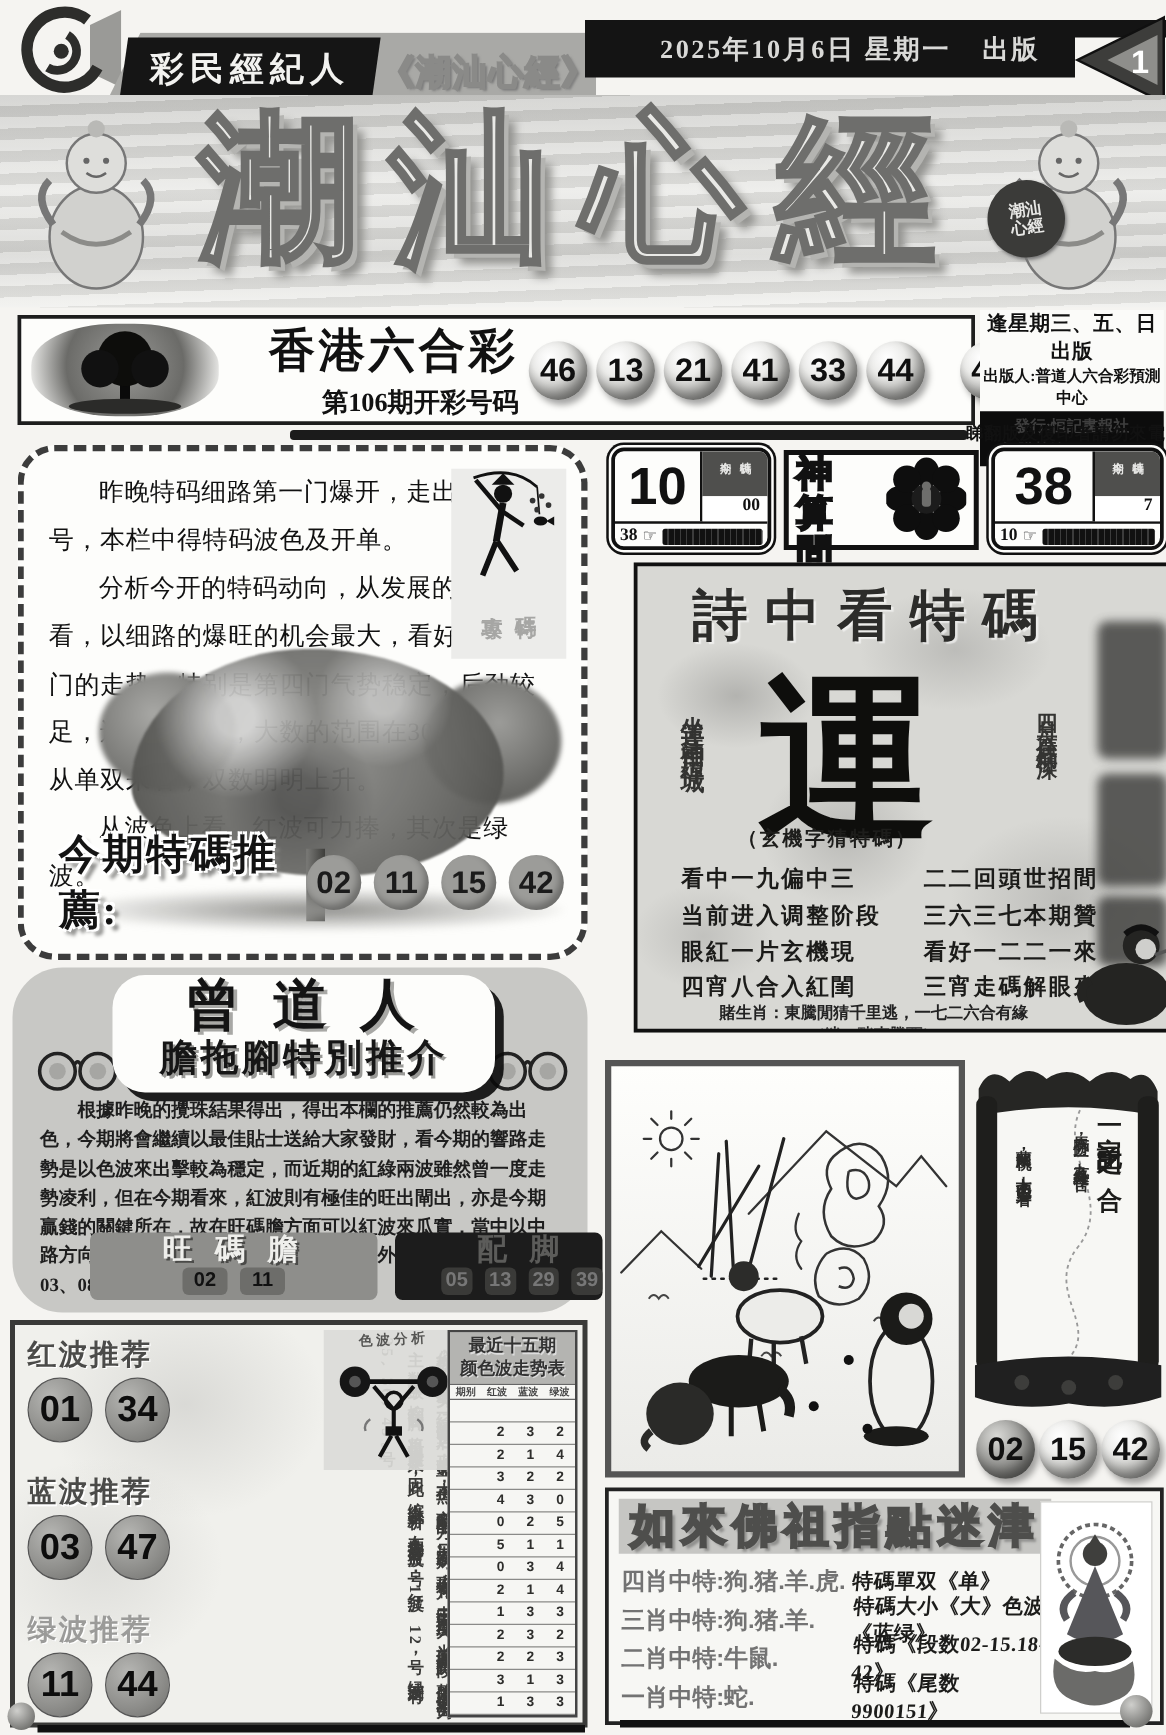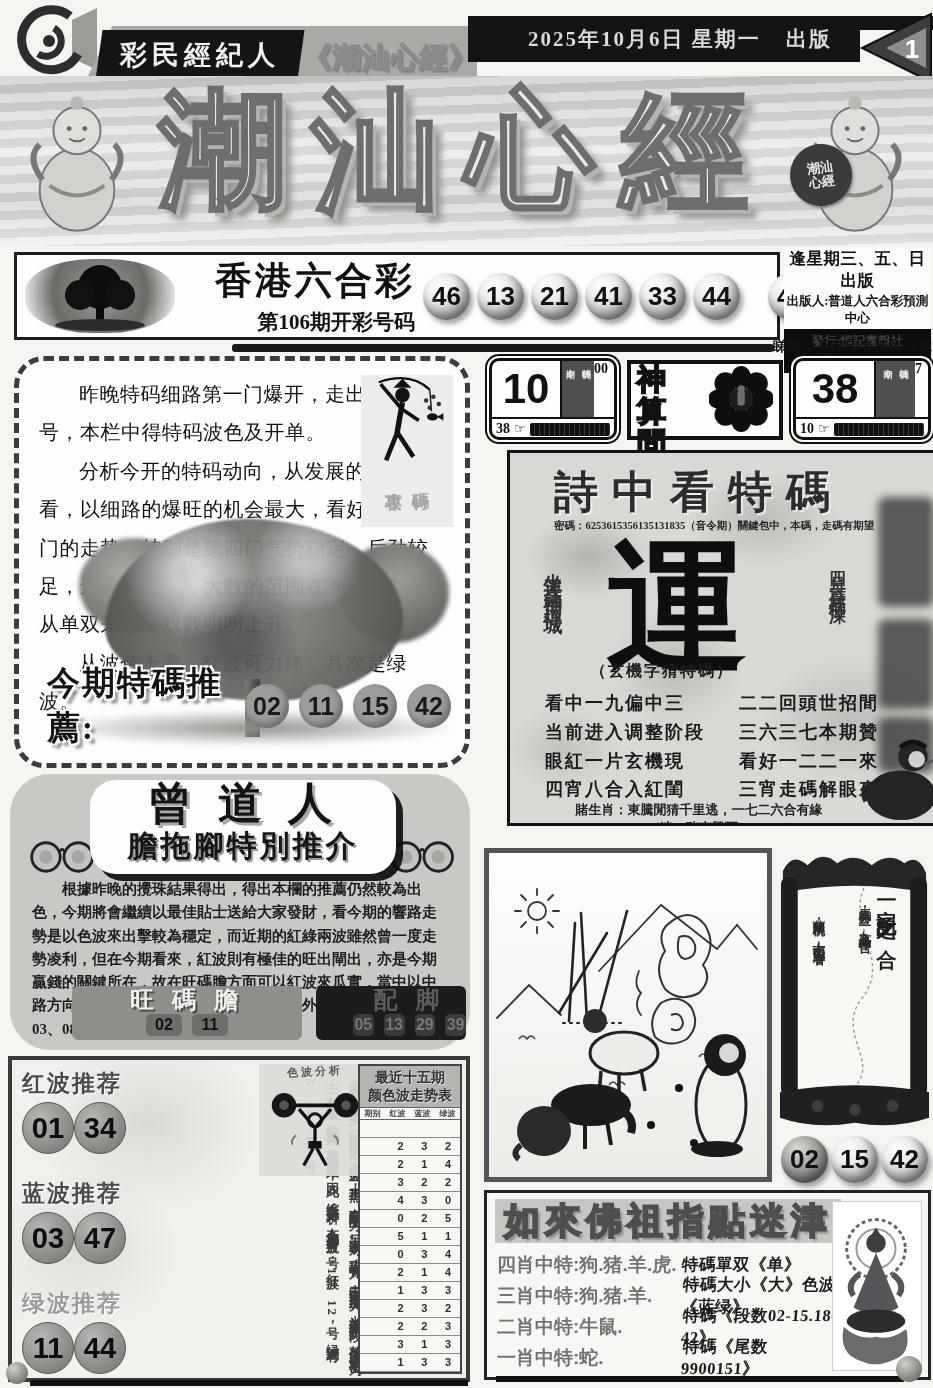--- a/index.html
+++ b/index.html
@@ -55,21 +55,21 @@
   .pub-black{background:#0c0c0c;margin-top:2px;padding:3px 2px;}
   .pub-black div{font-size:12.5px;font-weight:700;color:#3f3f3f;text-align:center;line-height:1.5;}
   .pub-warning{left:772px;top:338px;width:161px;font-size:14px;font-weight:900;text-align:center;letter-spacing:.5px;}
   .scan-bar{left:232px;top:344px;width:542px;height:8px;background:#1b1b1b;border-radius:3px;}
 
   
   .statbox{top:358px;height:82px;border:3px solid #111;border-radius:10px;background:#fdfdfb;
            box-shadow:0 0 0 2px #fdfdfb,0 0 0 4px #111;box-sizing:border-box;overflow:hidden;}
   .sb-top{display:flex;height:56px;}
   .sb-big{flex:1;font-size:42px;font-weight:700;display:flex;align-items:center;justify-content:center;font-family:"Liberation Sans",sans-serif;}
-  .sb-right{width:52px;display:flex;flex-direction:row;border-left:2px solid #111;}
+  .sb-right{width:52px;display:flex;flex-direction:column;border-left:2px solid #111;}
   .sb-tag{background:#4f4f4d;flex:1;display:flex;justify-content:center;gap:3px;padding-top:1px;}
   .sb-tag span{writing-mode:vertical-rl;font-size:9px;color:#e6e6e4;font-weight:700;letter-spacing:1px;}
   .sb-sub{height:20px;font-size:14px;font-weight:900;text-align:right;padding-right:6px;background:#fff;}
   .sb-bottom{height:20px;border-top:2px solid #111;display:flex;align-items:center;gap:4px;padding:0 4px;}
   .sb-bn{font-size:14px;font-weight:900;}
   .sb-finger{font-size:13px;}
   .sb-bar{flex:1;height:13px;background:repeating-linear-gradient(90deg,#111 0 4px,#3c3c3c 4px 5px);border-radius:2px;}
   .shenbox{left:627px;top:360px;width:156px;height:80px;border:4px solid #111;background:#fdfdfb;
            display:flex;align-items:flex-start;justify-content:space-between;padding:0 6px;box-sizing:border-box;}
   .shen-text div{font-size:29px;font-weight:900;letter-spacing:10px;color:#fff;
@@ -113,21 +113,21 @@
   .zdr-body{left:22px;right:22px;top:104px;font-size:15px;font-weight:700;line-height:1.55;
       text-indent:2em;color:#1e1e1e;}
   .pill{bottom:10px;height:54px;border-radius:6px;text-align:center;box-sizing:border-box;padding-top:2px;}
   .pill-label{font-size:24px;font-weight:900;letter-spacing:6px;line-height:1;}
   .chips{display:flex;justify-content:center;gap:10px;margin-top:2px;}
   .chip{width:36px;height:22px;border-radius:5px;font-size:16px;font-weight:900;
         display:flex;align-items:center;justify-content:center;font-family:"Liberation Sans",sans-serif;}
   .pill-wang{left:62px;width:230px;background:#8e8e8b;}
   .pill-wang .pill-label{color:#efefec;text-shadow:2px 2px 0 #4a4a48;}
   .pill-wang .chip{background:#6d6d6a;color:#111;}
-  .pill-pei{left:306px;width:150px;background:#1c1c1c;padding-left:37px;}
+  .pill-pei{left:306px;width:166px;background:#1c1c1c;padding-left:37px;}
   .pill-pei .pill-label{color:#5c5c5a;}
   .pill-pei .chip{background:#3a3a38;color:#777;width:30px;}
 
   
   .poem{left:487px;top:450px;width:444px;height:376px;border:3px solid #111;box-sizing:border-box;
      background:
        radial-gradient(ellipse 90px 60px at 18% 28%,rgba(110,110,108,.35),transparent 70%),
        radial-gradient(ellipse 110px 70px at 58% 18%,rgba(130,130,128,.32),transparent 70%),
        radial-gradient(ellipse 95px 85px at 38% 58%,rgba(120,120,118,.3),transparent 70%),
        radial-gradient(ellipse 130px 95px at 78% 72%,rgba(125,125,123,.3),transparent 70%),
@@ -158,21 +158,21 @@
   .scroll-balls{left:778px;top:1136px;width:153px;display:flex;gap:3px;justify-content:center;}
 
   
   .blbox{left:8px;top:1056px;width:462px;height:326px;border:4px solid #3a3a38;box-sizing:border-box;
      background:
        radial-gradient(ellipse 160px 130px at 30% 20%,rgba(150,150,148,.25),transparent 70%),
        radial-gradient(ellipse 140px 120px at 15% 60%,rgba(150,150,148,.2),transparent 70%),
        #f0f0ec;overflow:hidden;}
   .wave-label{font-size:23px;font-weight:900;letter-spacing:2px;color:#4b4b49;text-shadow:1px 1px 0 #fff;}
   .wave-label.green{color:#9b9b99;}
-  .wave-balls{display:flex;margin-top:3px;}
+  .wave-balls{display:flex;gap:10px;margin-top:3px;}
   .wave-ball{width:50px;height:50px;border-radius:50%;border:1px solid #555;
      background:radial-gradient(circle at 35% 30%,#b6b6b3,#8d8d8a 60%,#6f6f6c);
      display:flex;align-items:center;justify-content:center;font-size:29px;font-weight:900;color:#0d0d0d;
      font-family:"Liberation Sans",sans-serif;}
   .analysis{left:142px;top:10px;width:212px;height:298px;font-size:13px;font-weight:700;color:#3a3a38;
      line-height:1.75;letter-spacing:2px;}
   .lifter{left:247px;top:4px;width:112px;height:112px;background:rgba(219,219,216,.92);text-align:center;}
   .lifter-cap{font-size:11px;font-weight:900;color:#555553;letter-spacing:3px;transform:rotate(-3deg);}
   .ttable{right:4px;top:4px;bottom:4px;width:100px;border:2px solid #444;background:#f6f6f3;
           display:flex;flex-direction:column;}
@@ -427,21 +427,20 @@
         <span class="chip">05</span>
         <span class="chip">13</span>
         <span class="chip">29</span>
         <span class="chip">39</span>
       </div>
     </div>
   </div>
 
   <div class="abs poem">
     <div class="abs poem-title">詩中看特碼</div>
-    <div class="abs poem-code">密碼：6253615356135131835（音令期）關鍵包中，本碼，走碼有期望</div>
     <div class="abs poem-vl vtext">坐運高神用禪城</div>
     <div class="abs poem-big">運</div>
     <div class="abs poem-vr vtext">四月六廣桂柳深</div>
     <div class="abs poem-sub">（玄機字猜特碼）</div>
     <div class="abs poem-grid">
       <div>
         <div>看中一九偏中三</div>
         <div>当前进入调整阶段</div>
         <div>眼紅一片玄機現</div>
         <div>四宵八合入紅閨</div>

